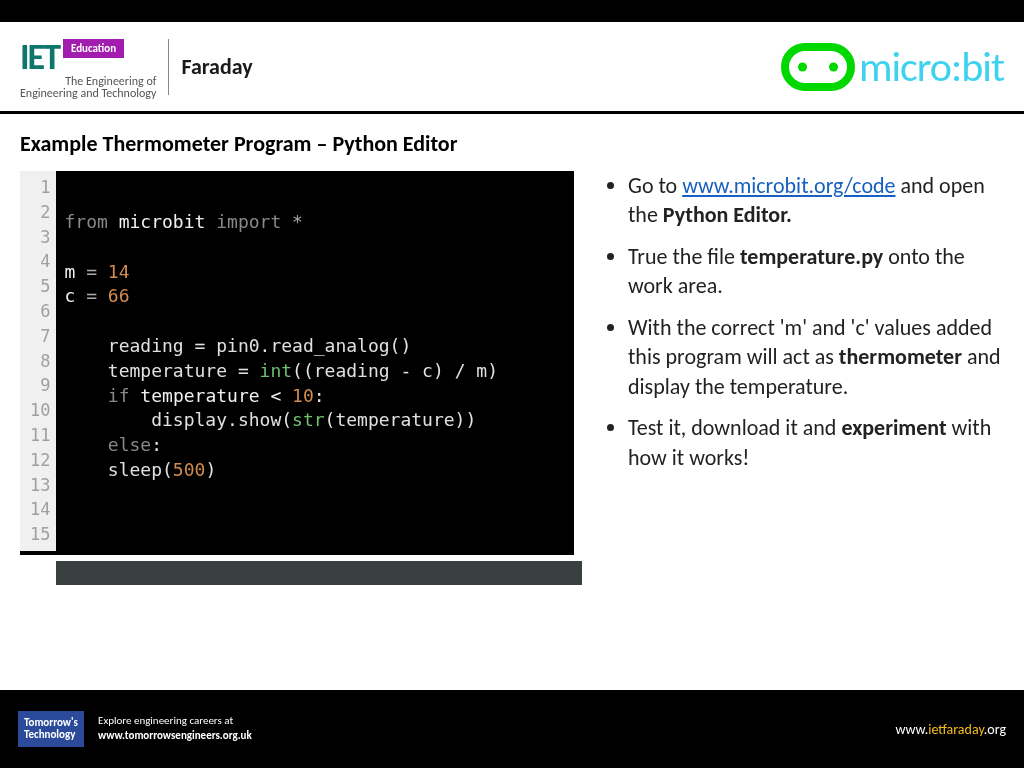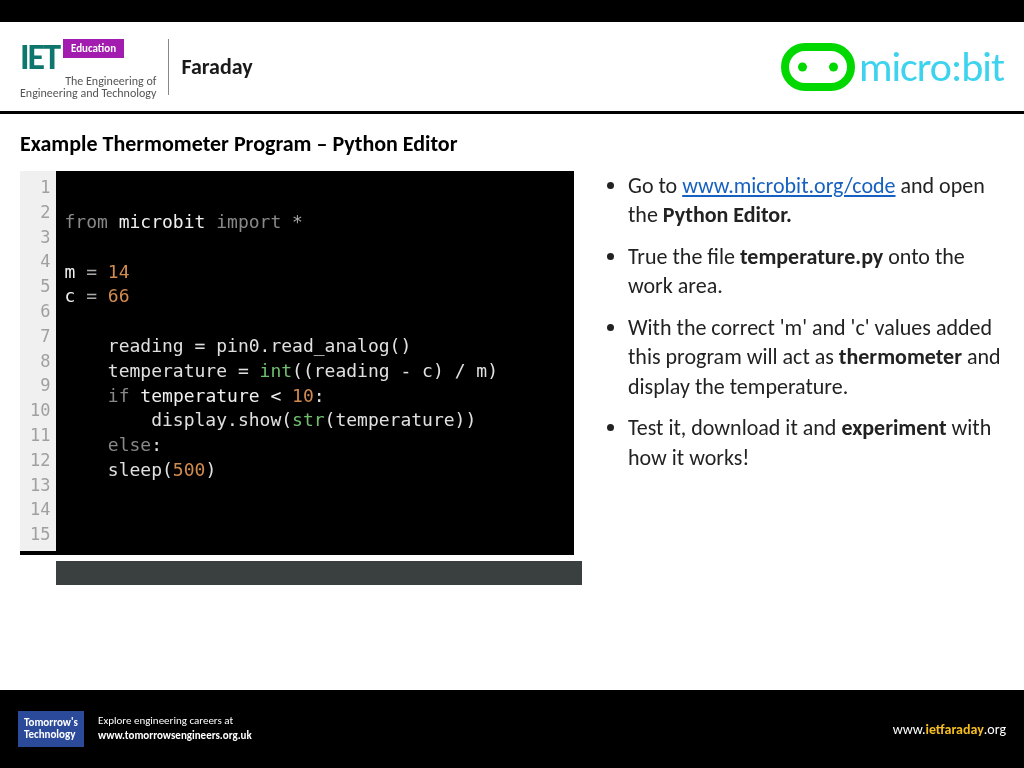--- a/index.html
+++ b/index.html
@@ -187,21 +187,21 @@
   text-align: left;
 }
 .footer-text {
   font-size: 11px;
   line-height: 1.35;
 }
 .footer-right {
   margin-left: auto;
   font-size: 14px;
 }
-.footer-right .ylw { color: #f5bd1f; font-weight: 700; }
+.footer-right .ylw { color: #f5bd1f; font-weight: 400; }
 .pre-black { height: 8px; background: #000; position: absolute; bottom: 62px; left: 0; right: 0;}
 </style>
 </head>
 <body>
 
 <div class="top-bar"></div>
 
 <div class="header">
   <div class="logo-left">
     <div class="iet-mark">

